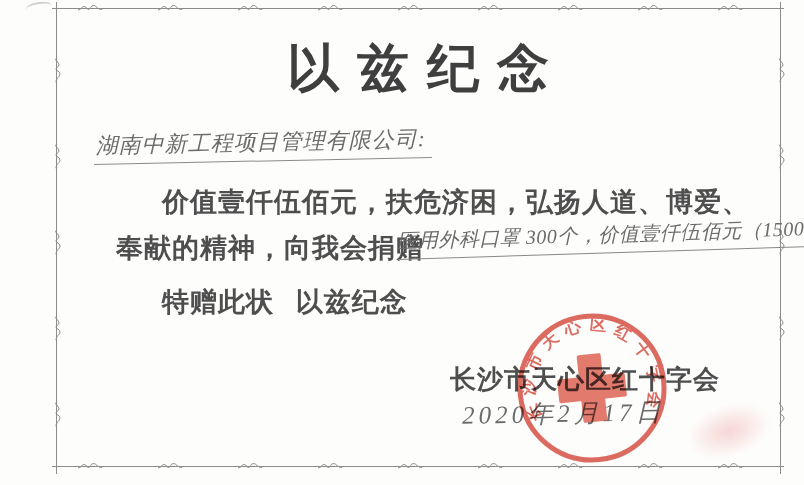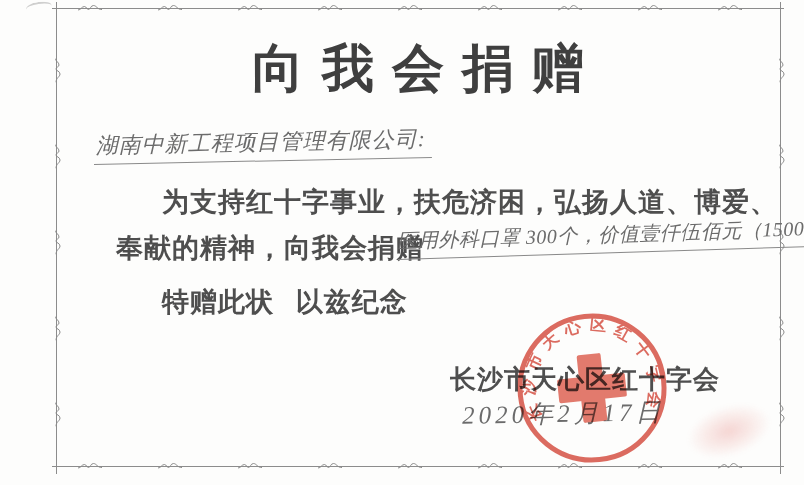--- a/index.html
+++ b/index.html
@@ -212,25 +212,25 @@
       </span>
       <span class="orn v" style="left: 769px; top: 410px;">
         <svg width="24" height="9" viewBox="0 0 24 9">
           <path d="M0 6 C3 6 3.5 2.5 6.5 2.5 C8.5 2.5 8.5 5.5 10.5 5.5 C12.5 5.5 12.5 1.5 15.5 1.5 C18.5 1.5 19 5.5 24 5.5" stroke="#8a8a8a" stroke-width="1" fill="none"></path>
         </svg>
       </span>
     </div>
 
   <div class="stray-mark"></div>
 
-  <div class="title">向我会捐赠</div>
+  <div class="title">以兹纪念</div>
 
   <div class="hand recipient">湖南中新工程项目管理有限公司:</div>
 
-  <div class="printed body1">为支持红十字事业，扶危济困，弘扬人道、博爱、</div>
+  <div class="printed body1">价值壹仟伍佰元，扶危济困，弘扬人道、博爱、</div>
   <div class="printed body2">奉献的精神，向我会捐赠</div>
   <div class="hand donation">医用外科口罩 300个，价值壹仟伍佰元（1500元）</div>
   <div class="printed body3">特赠此状 以兹纪念</div>
 
   <div class="printed issuer">长沙市天心区红十字会</div>
   <div class="hand date">2020年2月17日</div>
 
   <div class="seal">
     <svg width="158" height="158" viewBox="0 0 158 158">
       <circle cx="79" cy="79" r="72" fill="none" stroke="#d9584b" stroke-width="5"></circle>

